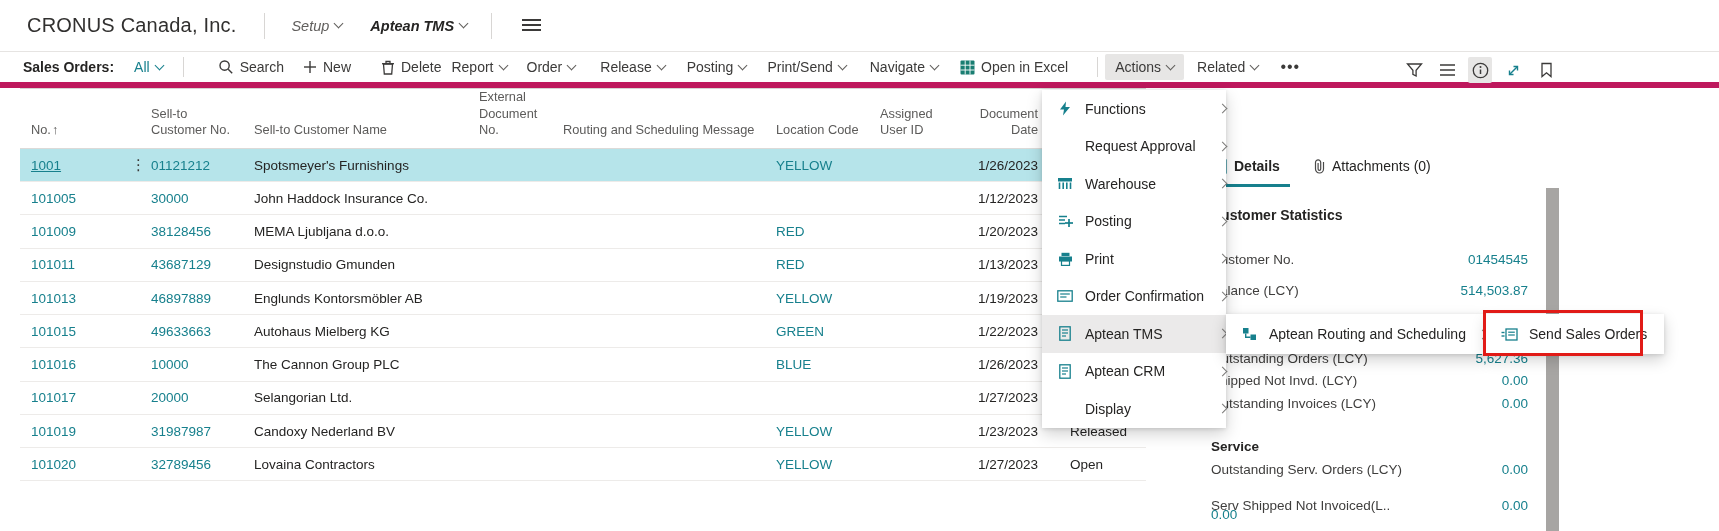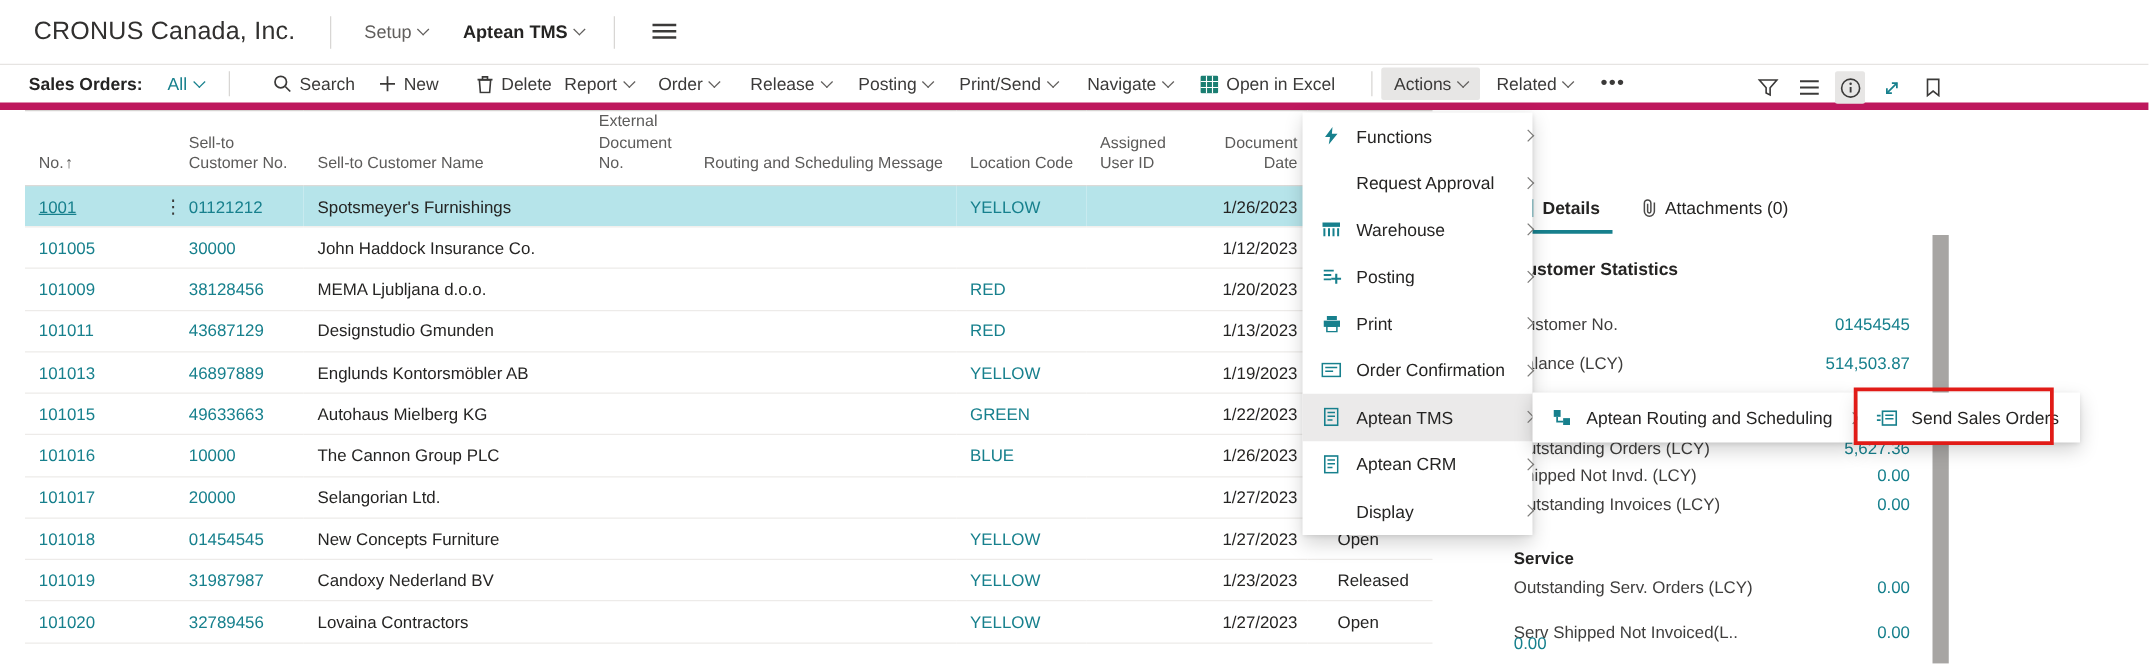--- a/index.html
+++ b/index.html
@@ -5,21 +5,21 @@
   * { margin:0; padding:0; box-sizing:border-box; }
   html,body { background:#fff; }
   body { font-family:"Liberation Sans","DejaVu Sans",sans-serif; color:#252423; }
   .page { position:relative; width:1719px; height:531px; overflow:hidden; background:#fff; }
 
   
   .topbar { position:absolute; left:0; top:0; width:1719px; height:52px;
             border-bottom:1px solid #e6e4e2; display:flex; align-items:center; padding-left:27px; }
   .company { font-size:20px; color:#31302f; letter-spacing:.2px; }
   .vsep { width:1px; height:26px; background:#d8d6d4; }
-  .topnav { display:flex; align-items:center; gap:6px; font-size:14.5px; color:#605e5c; cursor:default; }
+  .topnav { display:flex; align-items:center; gap:6px; font-size:14.5px; color:#605e5c; cursor:default;font-style:italic; }
   .topnav.bold { color:#252423; font-weight:bold; }
   .caret { width:7px; height:7px; border-right:1.4px solid #605e5c; border-bottom:1.4px solid #605e5c;
            transform:rotate(45deg); margin-top:-4px; display:inline-block; }
   .hamburger { position:relative; width:19px; height:13px; display:inline-block; }
   .hamburger i { position:absolute; left:0; width:19px; height:2px; background:#3b3a39; }
   .hamburger i:nth-child(1){top:0} .hamburger i:nth-child(2){top:5px} .hamburger i:nth-child(3){top:10px}
 
   
   .cmdbar { position:absolute; left:0; top:52px; width:1719px; height:36px;
             border-bottom:6px solid #be185d; display:flex; align-items:center; padding-left:23px;
@@ -340,32 +340,20 @@
           <td><a class="lnk">20000</a></td>
           <td>Selangorian Ltd.</td>
           <td></td>
             <td></td>
           <td><a class="lnk"></a></td>
             <td></td>
           <td class="c-date">1/27/2023</td>
           <td class="c-status"></td>
         </tr>
         <tr>
-          <td><a class="lnk">101018</a></td>
-            <td></td>
-          <td><a class="lnk">01454545</a></td>
-          <td>New Concepts Furniture</td>
-          <td></td>
-            <td></td>
-          <td><a class="lnk">YELLOW</a></td>
-            <td></td>
-          <td class="c-date">1/27/2023</td>
-          <td class="c-status">Open</td>
-        </tr>
-        <tr>
           <td><a class="lnk">101019</a></td>
             <td></td>
           <td><a class="lnk">31987987</a></td>
           <td>Candoxy Nederland BV</td>
           <td></td>
             <td></td>
           <td><a class="lnk">YELLOW</a></td>
             <td></td>
           <td class="c-date">1/23/2023</td>
           <td class="c-status">Released</td>

